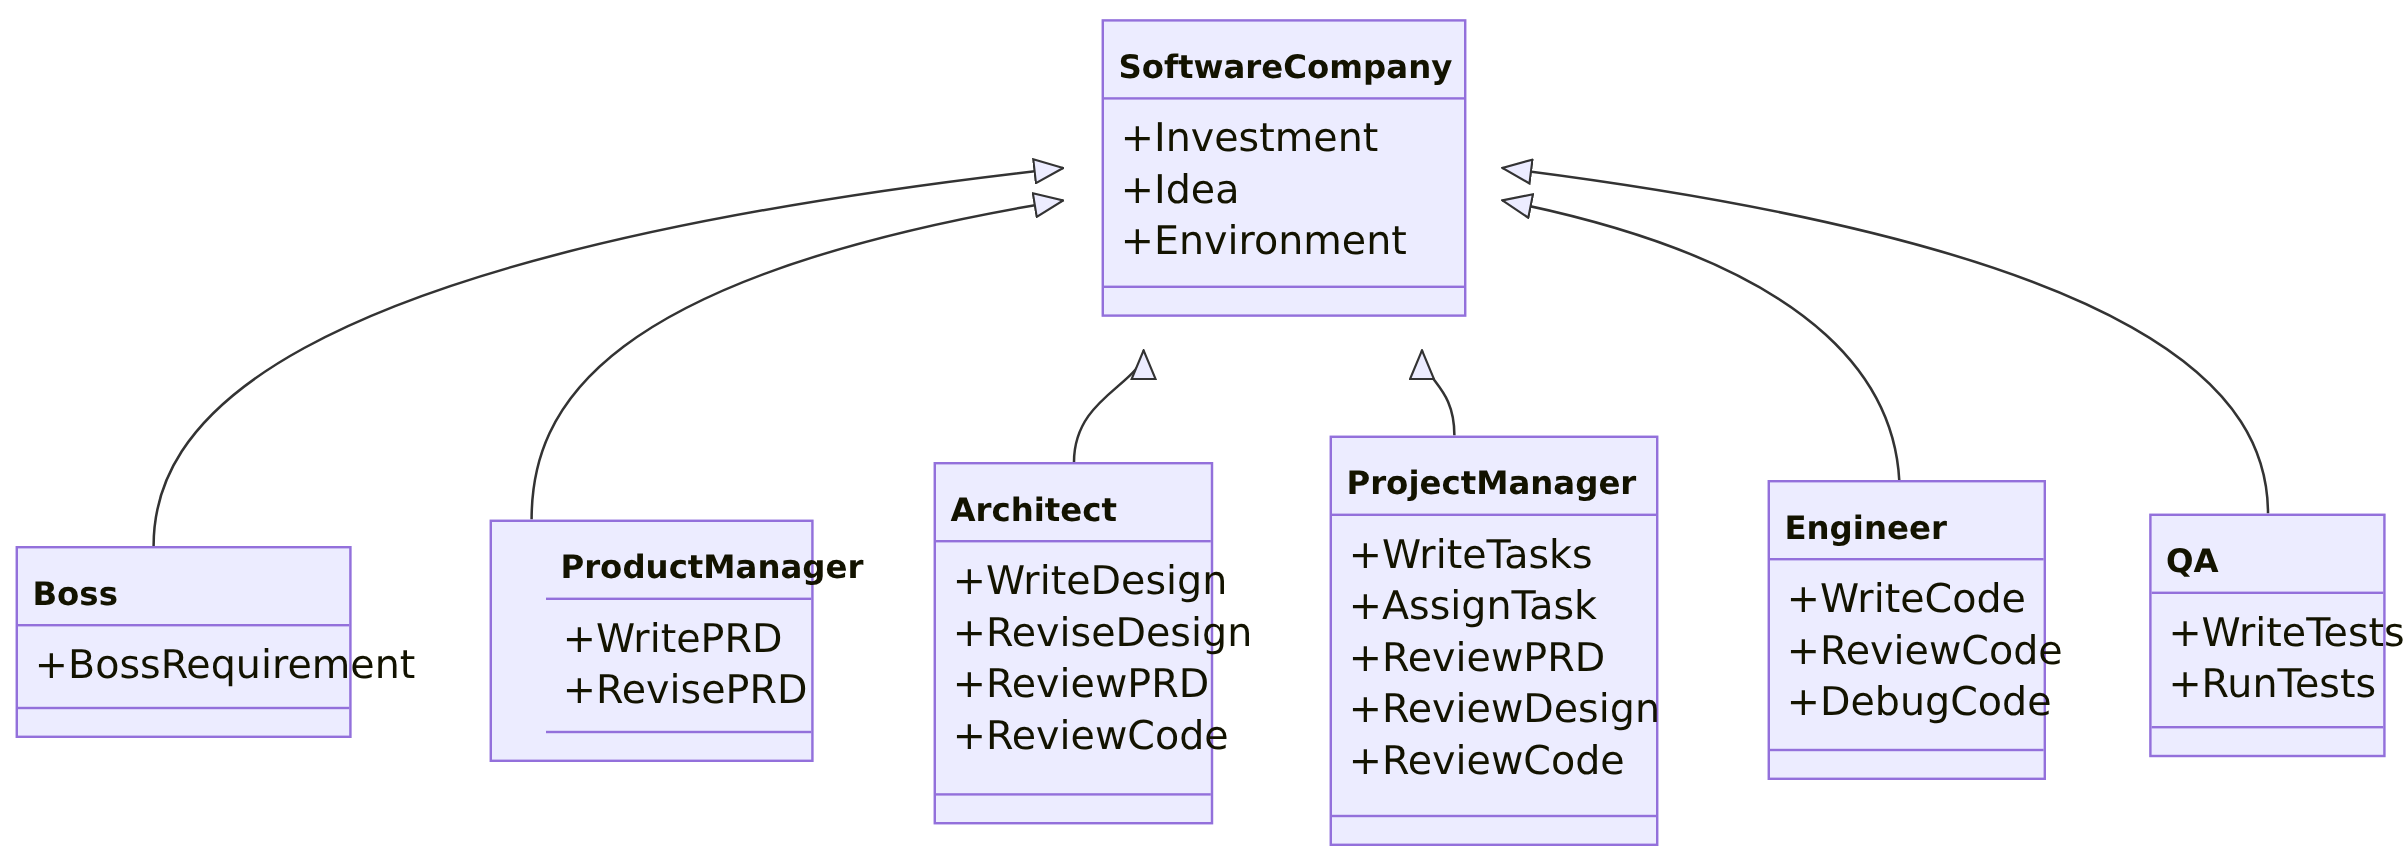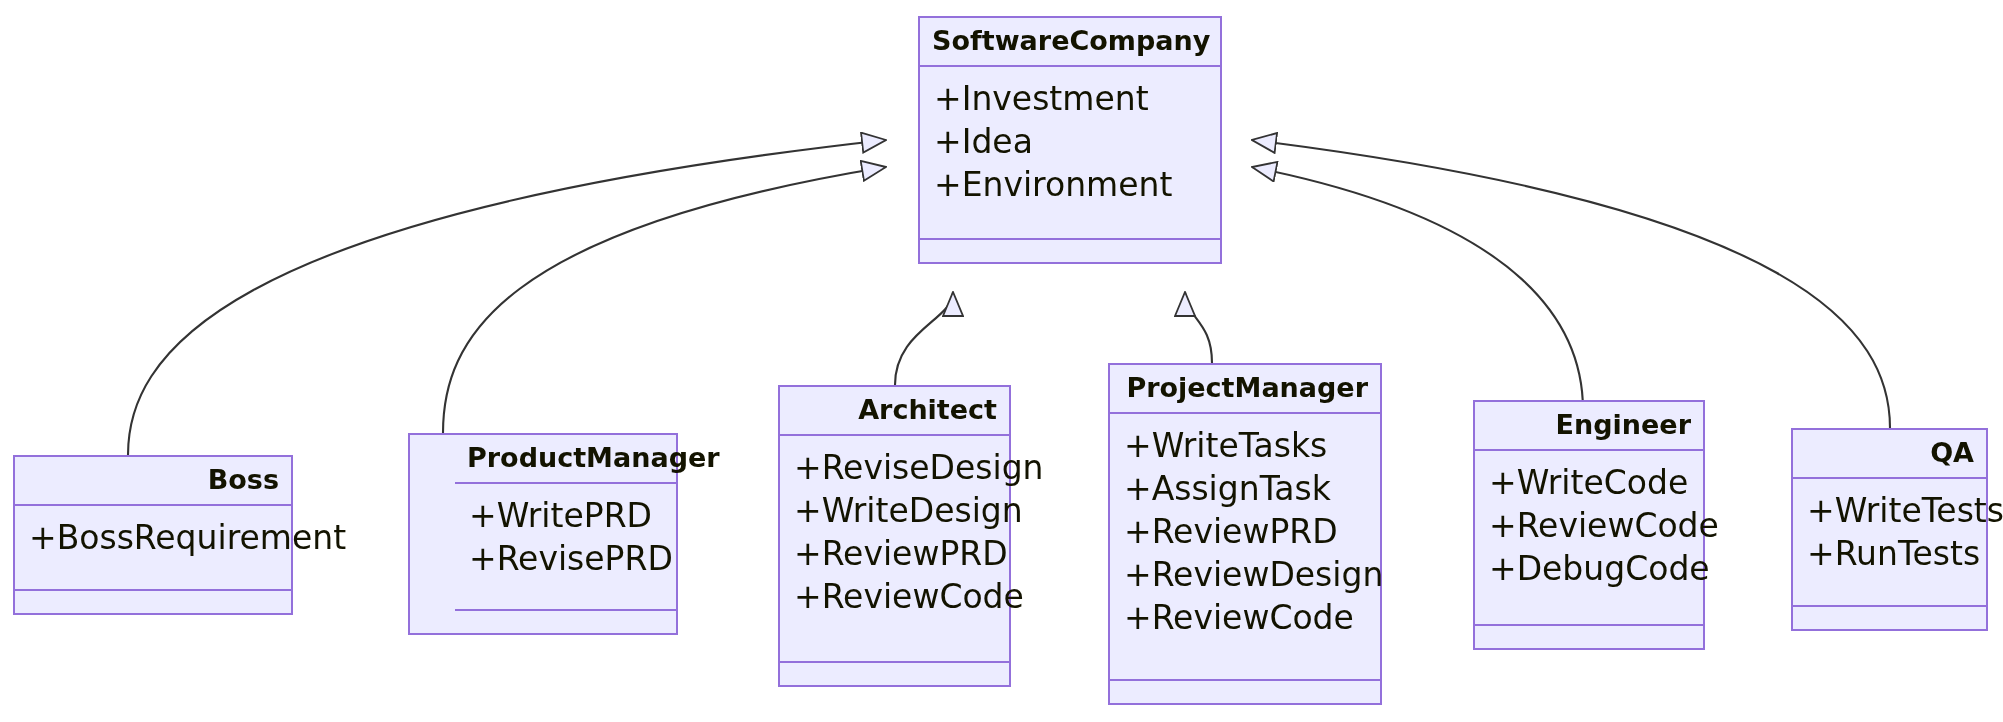--- a/index.html
+++ b/index.html
@@ -29,28 +29,29 @@
     position: absolute;
     box-sizing: border-box;
     border: 2px solid #9370DB;
     background: #ECECFF;
     display: flex;
     flex-direction: column;
     z-index: 2;
   }
   .uml-title {
     box-sizing: border-box;
-    text-align: right;
+    text-align: left;
     font-weight: bold;
     font-size: 27px;
     color: #131300;
     border-bottom: 2px solid #9370DB;
     padding: 9px 12px 11px 12px;
     line-height: 1.0;
     letter-spacing: 0px;
+    margin-top: 16px;
   }
   .uml-members {
     box-sizing: border-box;
     border-bottom: 2px solid #9370DB;
     padding: 11px 14px 12px 14px;
     flex: 1 1 auto;
   }
   .uml-member {
     font-size: 33px;
     color: #131300;
@@ -110,22 +111,22 @@
     <div class="uml-members">
       <div class="uml-member">+WritePRD</div>
       <div class="uml-member">+RevisePRD</div>
     </div>
     <div class="uml-methods"></div>
   </div>
 
   <div class="uml-class" style="left:778px; top:385px; width:233px; height:302px;">
     <div class="uml-title">Architect</div>
     <div class="uml-members">
+      <div class="uml-member">+WriteDesign</div>
       <div class="uml-member">+ReviseDesign</div>
-      <div class="uml-member">+WriteDesign</div>
       <div class="uml-member">+ReviewPRD</div>
       <div class="uml-member">+ReviewCode</div>
     </div>
     <div class="uml-methods"></div>
   </div>
 
   <div class="uml-class" style="left:1108px; top:363px; width:274px; height:342px;">
     <div class="uml-title">ProjectManager</div>
     <div class="uml-members">
       <div class="uml-member">+WriteTasks</div>

